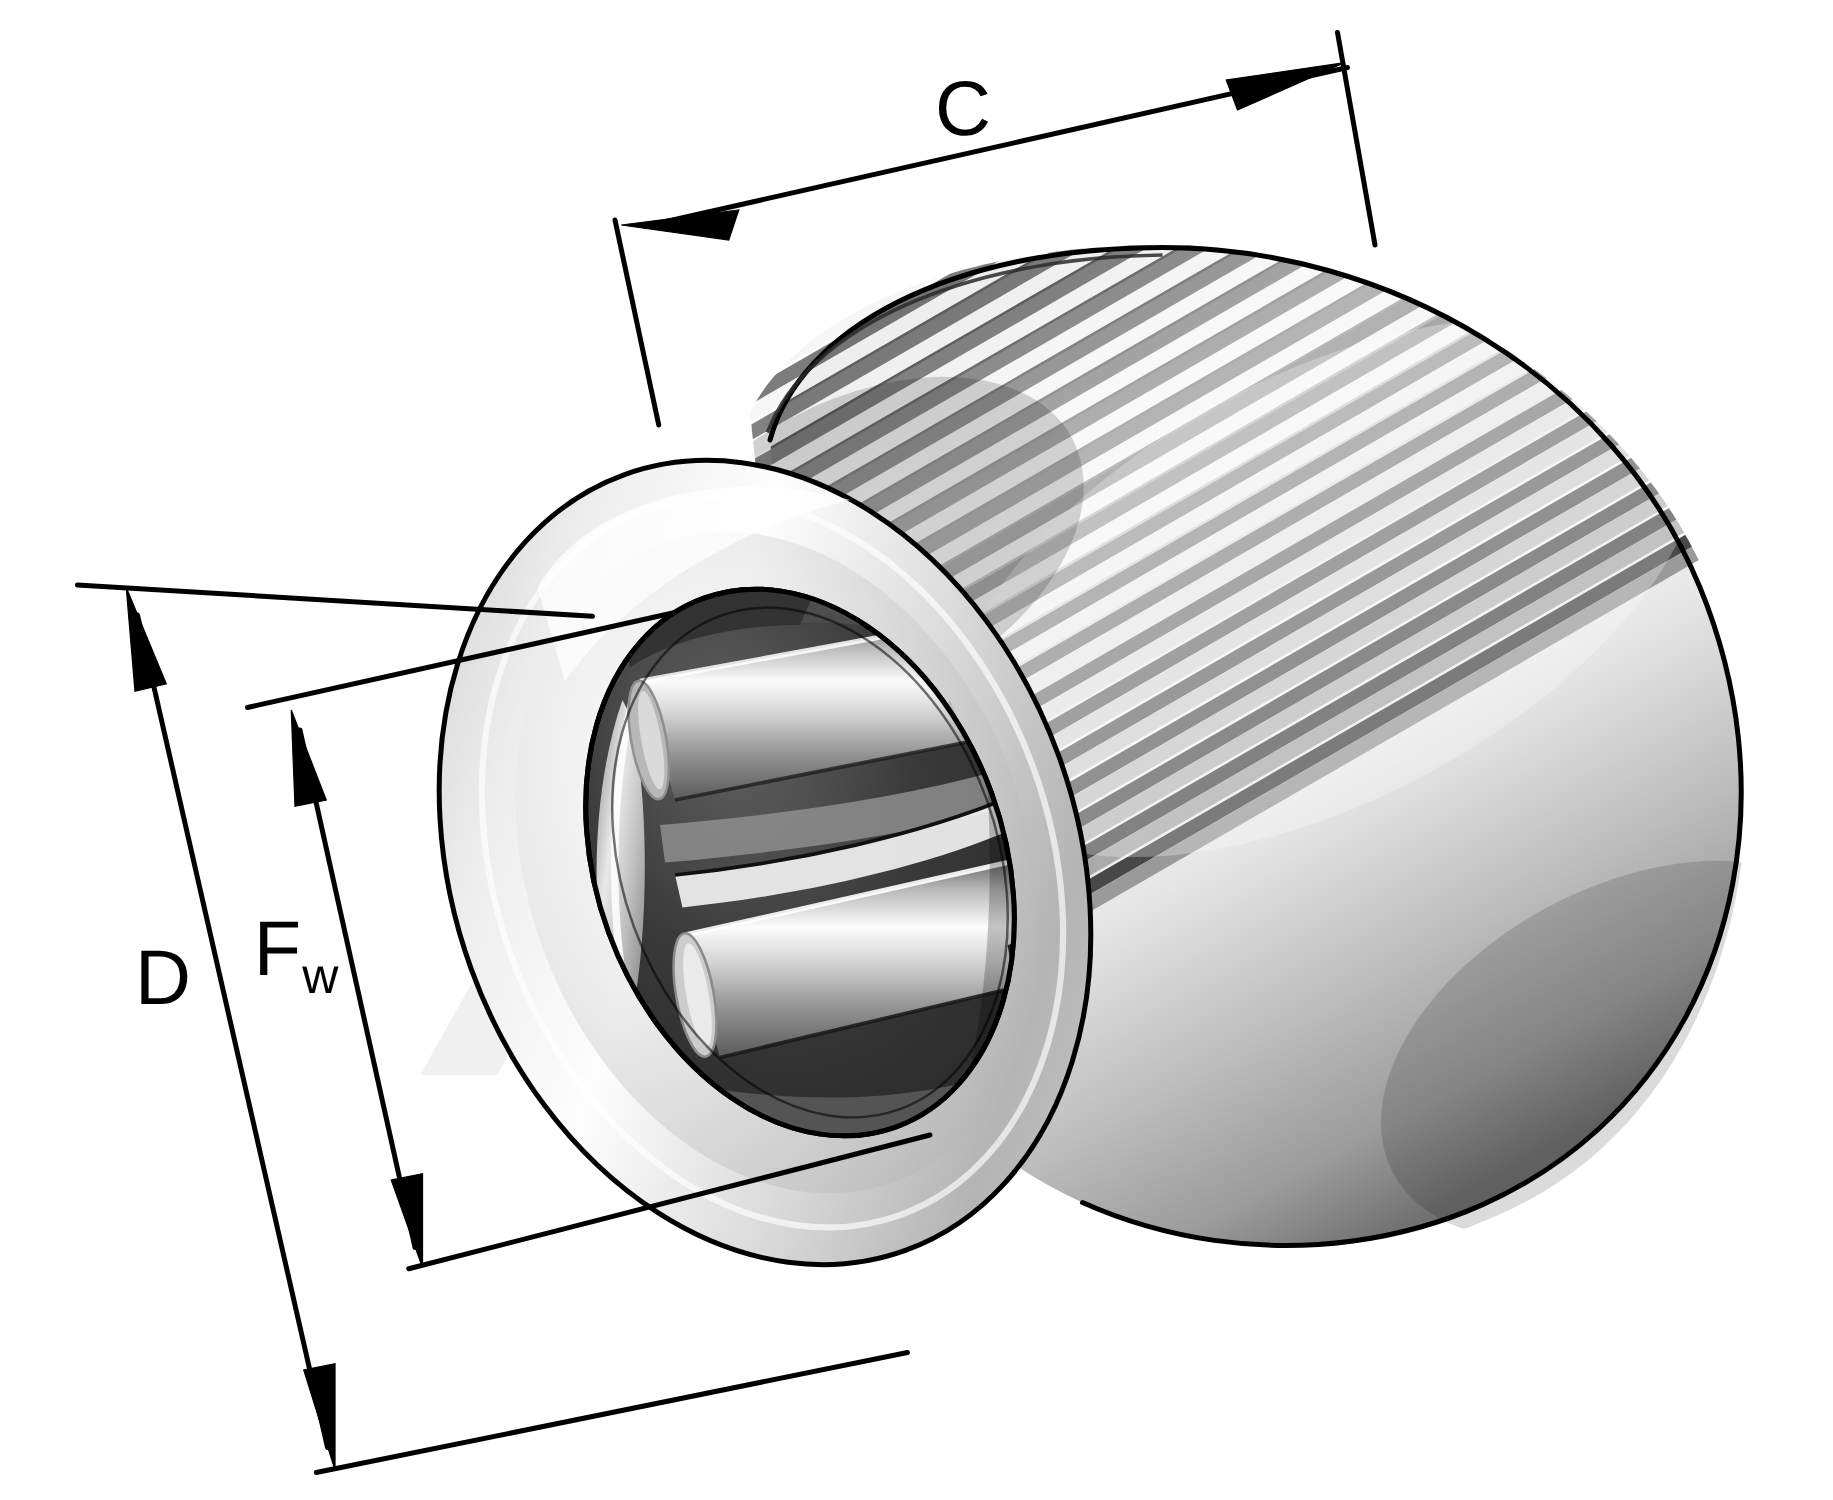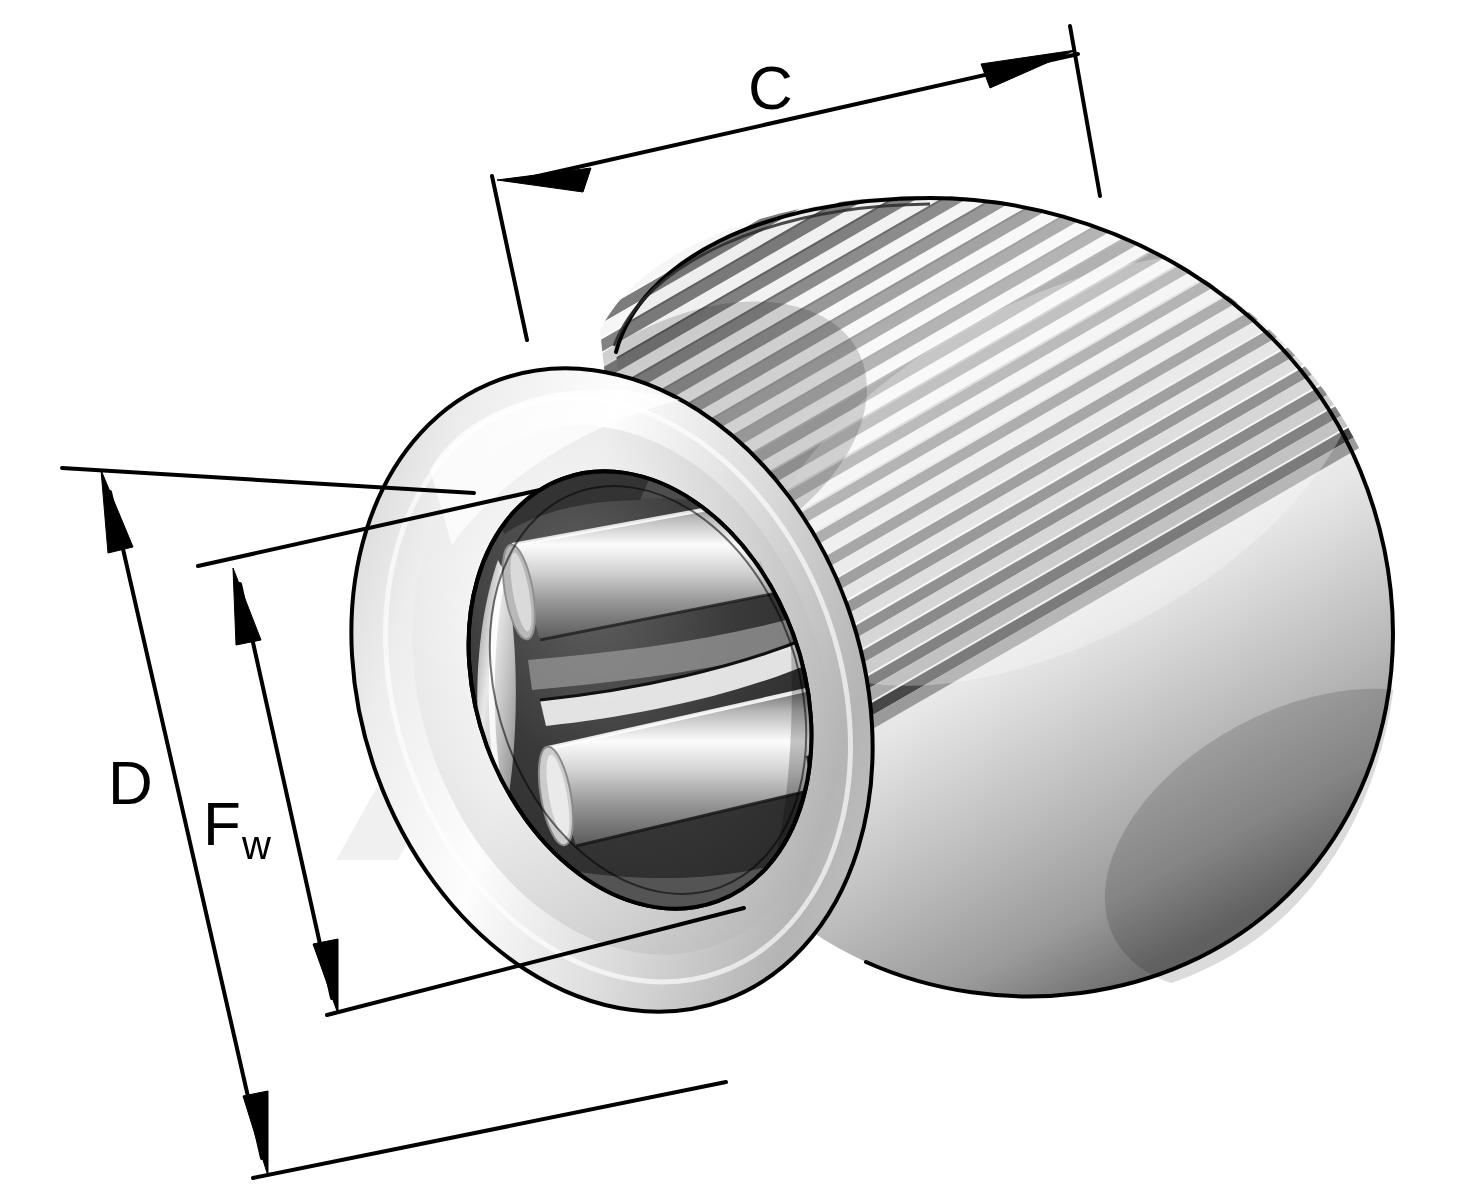--- a/index.html
+++ b/index.html
@@ -42,21 +42,21 @@
     top: 57px;
     font-size: 62px;
   }
   #label-d {
     left: 108px;
     top: 752px;
     font-size: 62px;
   }
   #label-fw {
     left: 203px;
-    top: 793px;
+    top: 729px;
     font-size: 62px;
   }
   #label-fw .sub {
     font-size: 40px;
     vertical-align: baseline;
     position: relative;
     top: 14px;
     left: 1px;
   }
 </style>

